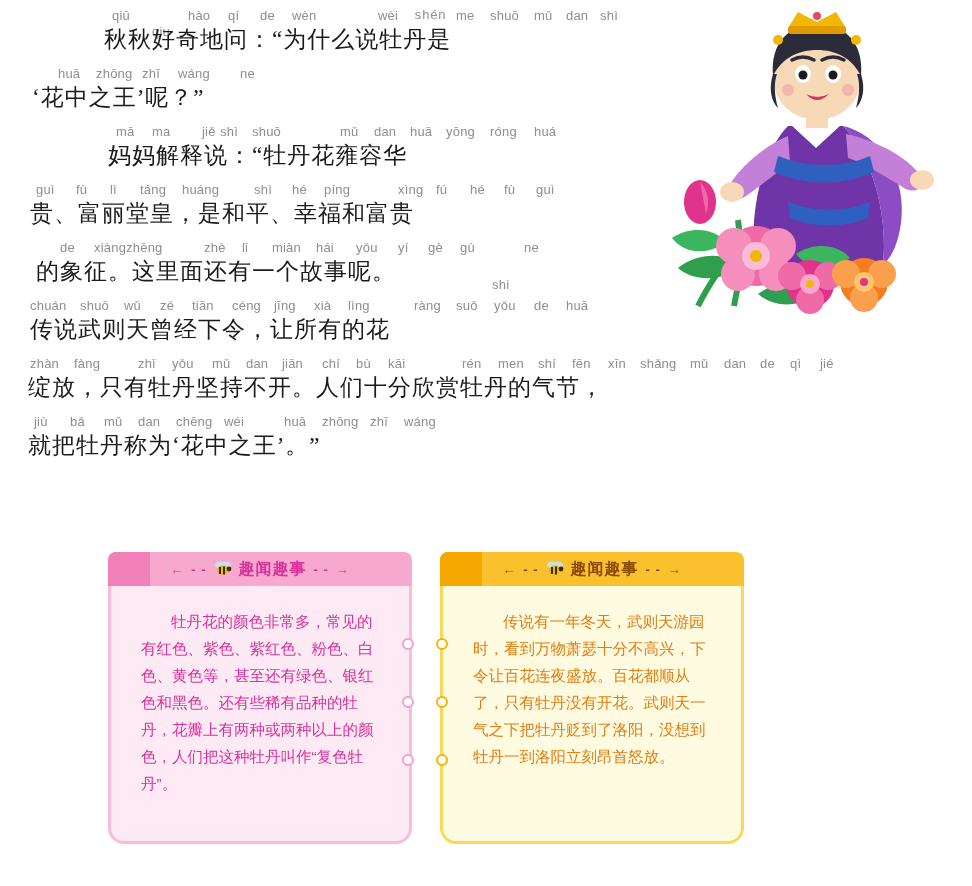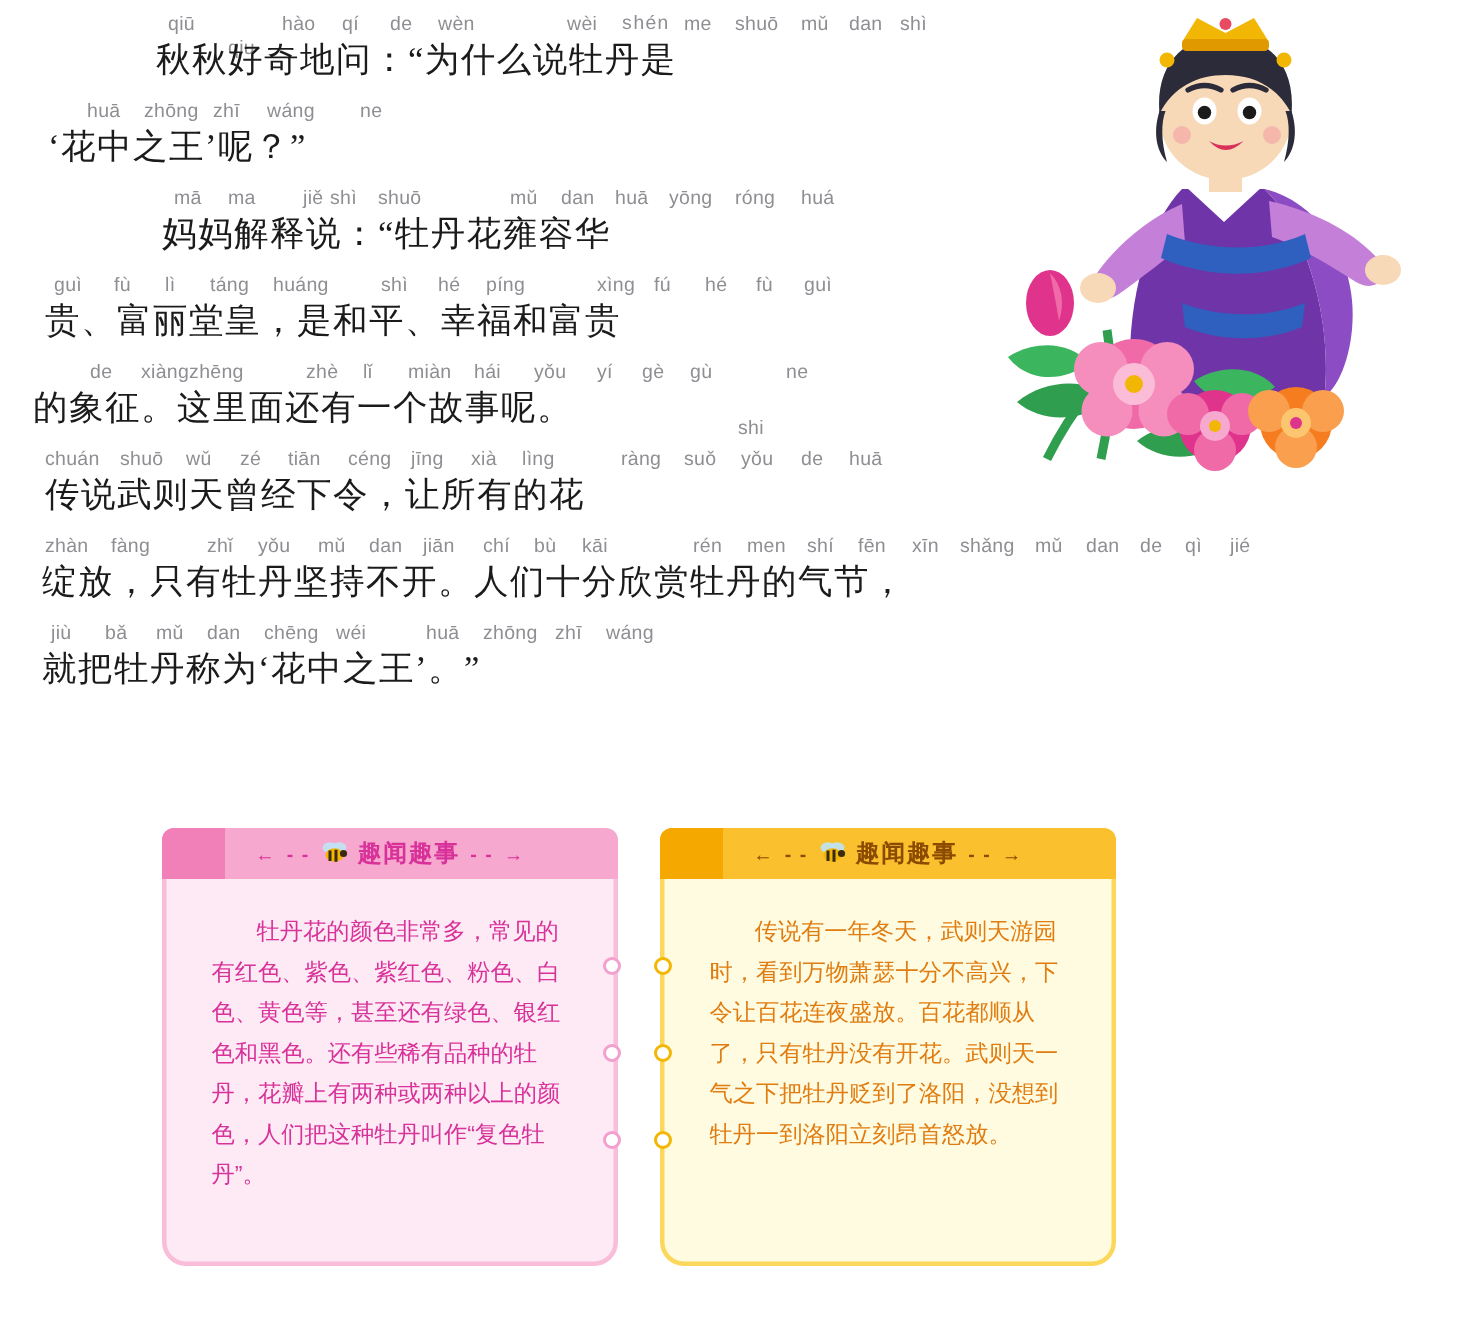--- a/index.html
+++ b/index.html
@@ -239,21 +239,21 @@
           <span style="position: absolute; left: 242px; top: 2px;">lǐ</span>
           <span style="position: absolute; left: 272px; top: 2px;">miàn</span>
           <span style="position: absolute; left: 316px; top: 2px;">hái</span>
           <span style="position: absolute; left: 356px; top: 2px;">yǒu</span>
           <span style="position: absolute; left: 398px; top: 2px;">yí</span>
           <span style="position: absolute; left: 428px; top: 2px;">gè</span>
           <span style="position: absolute; left: 460px; top: 2px;">gù</span>
           <span style="position: absolute; left: 492px; top: 2px; margin-top: 37px;">shi</span>
           <span style="position: absolute; left: 524px; top: 2px;">ne</span>
         </div>
-      <div class="hanzi-row" style="left: 22px;">的象征。这里面还有一个故事呢。</div>
+      <div class="hanzi-row" style="left: 36px;">的象征。这里面还有一个故事呢。</div>
     </div>
     <div class="line">
       <div class="pinyin-row">
           <span style="position: absolute; left: 30px; top: 2px;">chuán</span>
           <span style="position: absolute; left: 80px; top: 2px;">shuō</span>
           <span style="position: absolute; left: 124px; top: 2px;">wǔ</span>
           <span style="position: absolute; left: 160px; top: 2px;">zé</span>
           <span style="position: absolute; left: 192px; top: 2px;">tiān</span>
           <span style="position: absolute; left: 232px; top: 2px;">céng</span>
           <span style="position: absolute; left: 274px; top: 2px;">jīng</span>

